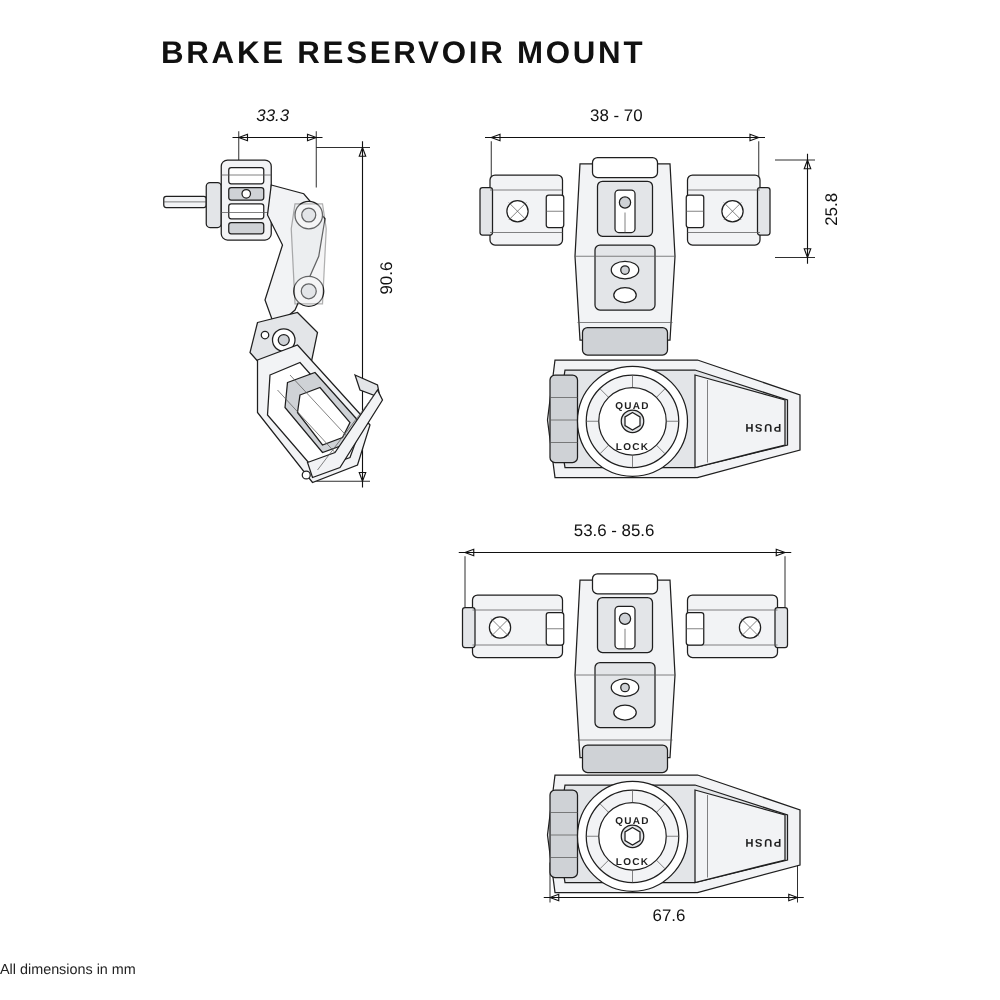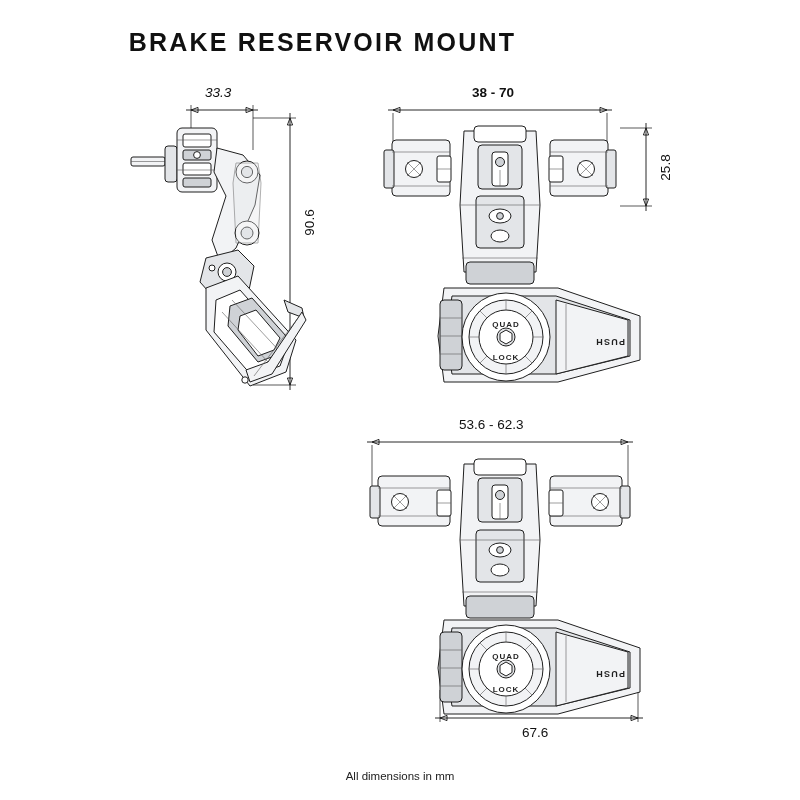--- a/index.html
+++ b/index.html
@@ -28,21 +28,21 @@
     font-size: 25px;
     letter-spacing: 2.2px;
     font-weight: 700;
     color: #111;
   }
   .footnote {
     position: absolute;
     top: 770px;
     left: 0;
     width: 800px;
-    text-align: center;
+    text-align: left;
     font-size: 11.5px;
     color: #222;
   }
   .dim-label {
     position: absolute;
     font-size: 13.5px;
     color: #111;
     white-space: nowrap;
   }
   .dim-label.vert {
@@ -290,22 +290,22 @@
       <path class="fill-lt" d="M556 632 L628 652 L628 688 L556 706 Z"></path>
       <text class="pushtext" x="610" y="671" text-anchor="middle" transform="rotate(180 610 671)">PUSH</text>
       <line class="hair" x1="566" y1="636" x2="566" y2="702"></line>
     </g>
   </svg>
 
   <div class="dim-label" style="left:205px; top:85px;font-style:italic;">33.3</div>
 
   <div class="dim-label vert" style="left:296px; top:215px; transform: rotate(-90deg);">90.6</div>
 
-  <div class="dim-label" style="left:472px; top:85px;font-weight:bold;">38 - 70</div>
+  <div class="dim-label" style="left:472px; top:85px;">38 - 70</div>
 
   <div class="dim-label vert" style="left:652px; top:160px; transform: rotate(-90deg);">25.8</div>
 
-  <div class="dim-label" style="left:459px; top:417px;">53.6 - 62.3</div>
+  <div class="dim-label" style="left:459px; top:417px;">53.6 - 85.6</div>
 
   <div class="dim-label" style="left:522px; top:725px;text-align:right;">67.6</div>
 
   <div class="footnote">All dimensions in mm</div>
 </div>
 
 </body></html>

